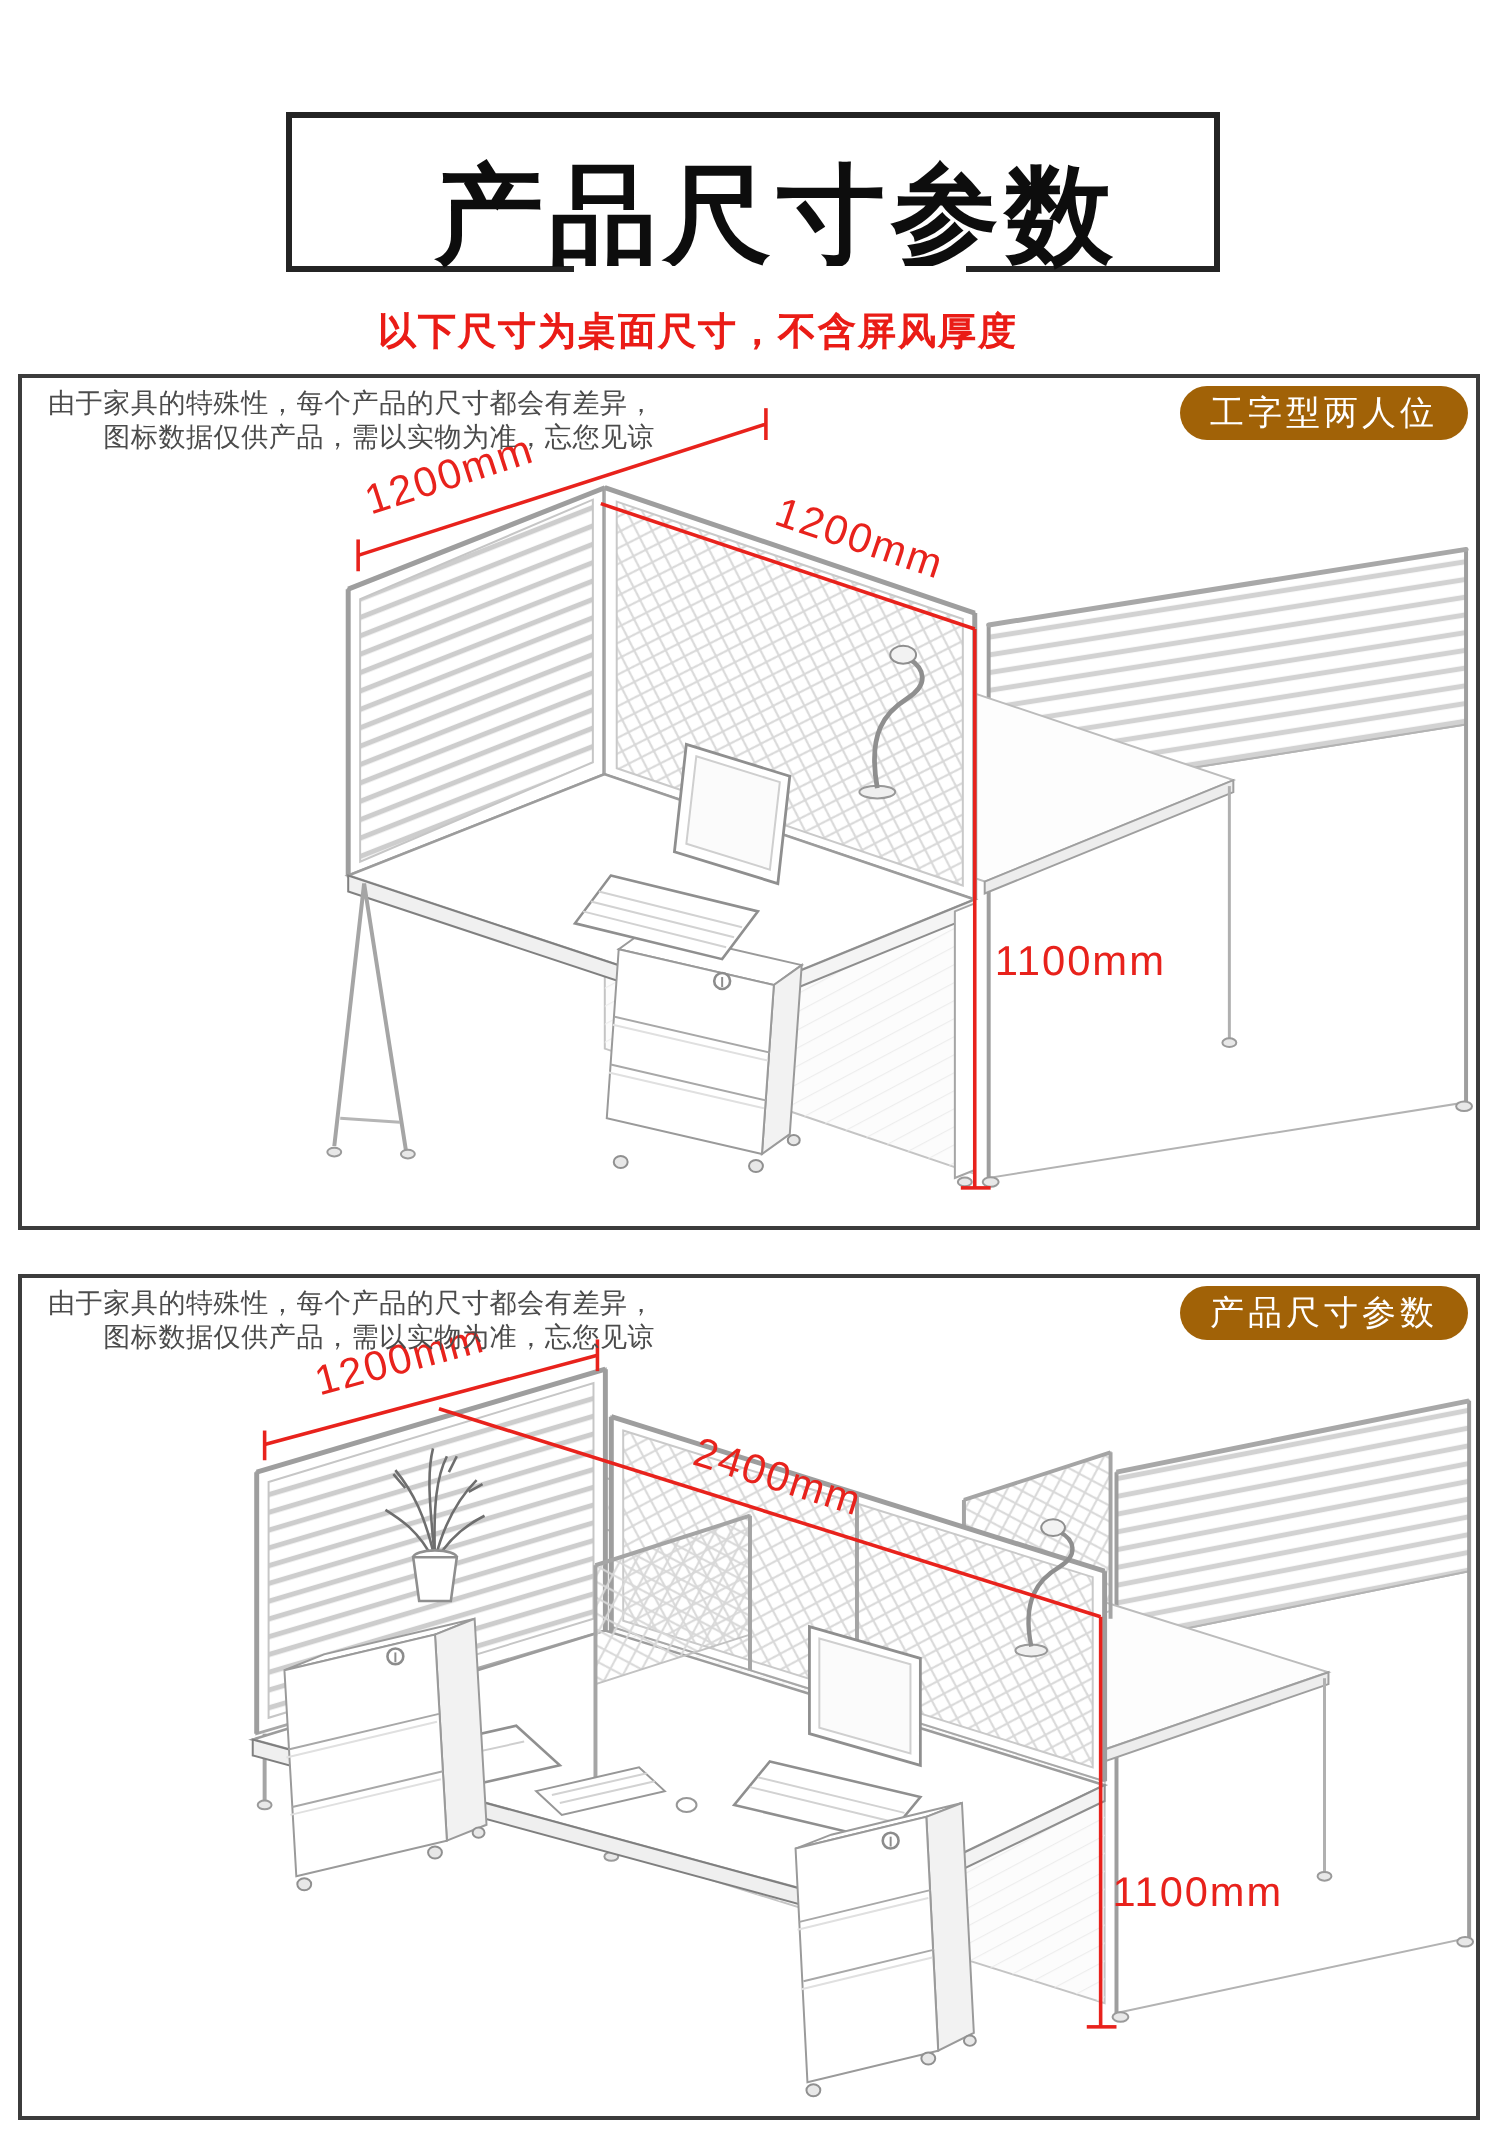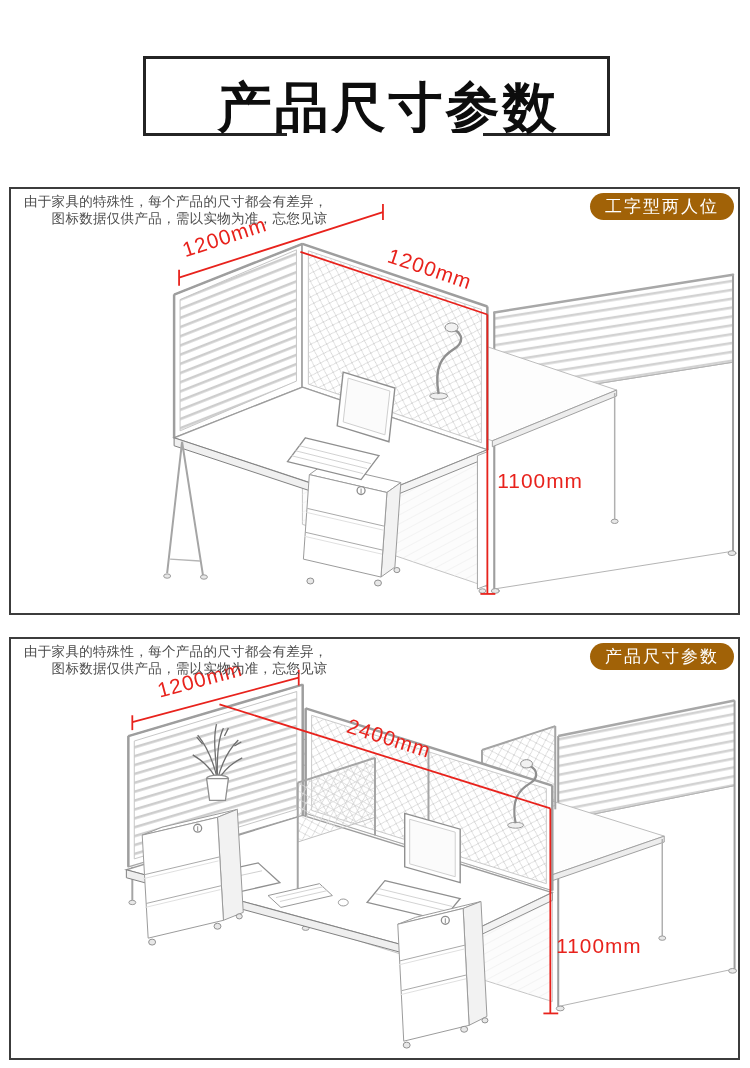--- a/index.html
+++ b/index.html
@@ -26,20 +26,21 @@
   .red{stroke:#e8221c;stroke-width:1.8;fill:none;}
 </style>
 </head>
 <body>
 
 <div class="page">
 
   <div class="title-box">
     <h1>产品尺寸参数</h1>
   </div>
+  <div class="subtitle">以下尺寸为桌面尺寸，不含屏风厚度</div>
 
   <section class="panel p1">
     <div class="disclaimer">
       <div>由于家具的特殊性，每个产品的尺寸都会有差异，</div>
       <div>图标数据仅供产品，需以实物为准，忘您见谅</div>
     </div>
     <div class="badge">工字型两人位</div>
 
     <svg class="draw" viewBox="0 0 731 426">
       <defs>

